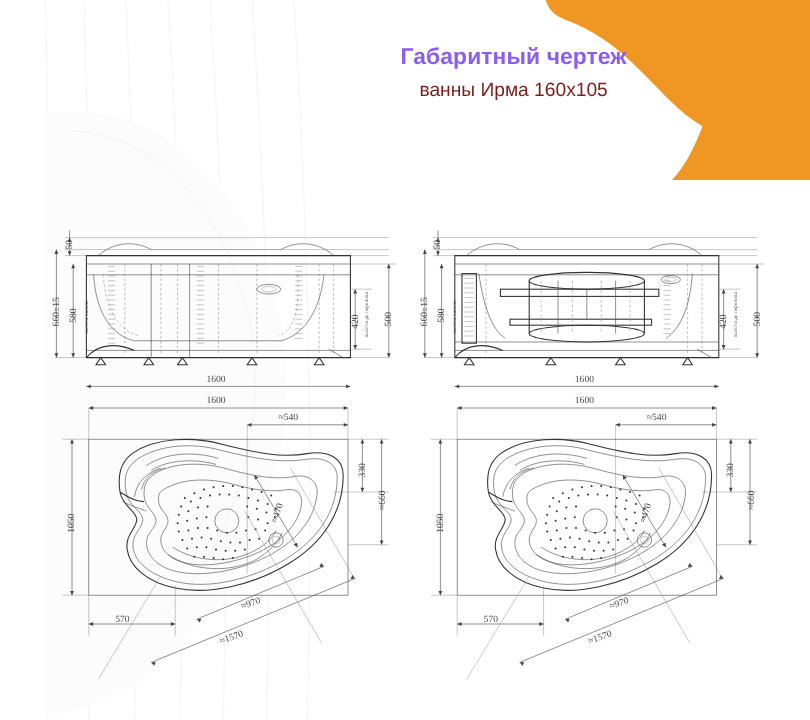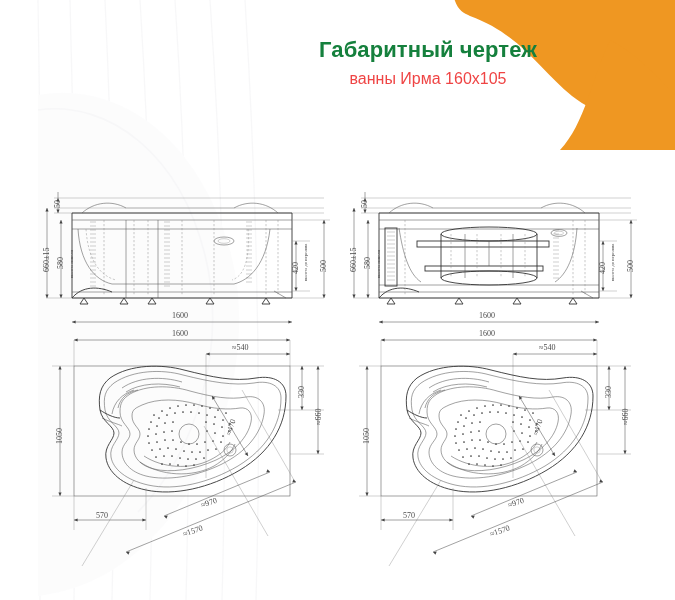--- a/index.html
+++ b/index.html
@@ -12,25 +12,25 @@
   .page{position:absolute;inset:0;}
 
   
   .hdr{position:absolute;left:0;top:0;width:675px;height:150px;overflow:hidden;}
   .hdr svg{position:absolute;left:0;top:0;}
   .title-wrap{
     position:absolute;right:82px;top:38px;text-align:center;width:330px;
     z-index:5;
   }
   .title{
-    font-size:22px;font-weight:bold;color:#15803d;letter-spacing:.1px;
+    font-size:19px;font-weight:bold;color:#8b5cf6;letter-spacing:.1px;
     line-height:1.1;white-space:nowrap;
   }
   .subtitle{
-    font-size:16px;color:#ef4444;margin-top:8px;white-space:nowrap;
+    font-size:16px;color:#7f1d1d;margin-top:8px;white-space:nowrap;
     font-weight:normal;
   }
 
   
   .sheet{position:absolute;left:0;top:150px;width:565px;height:450px;}
   .view{position:absolute;}
 
   .dimtxt{
     position:absolute;font-family:"Liberation Serif", serif;
     font-size:8px;color:#4a4a4a;white-space:nowrap;line-height:1;

